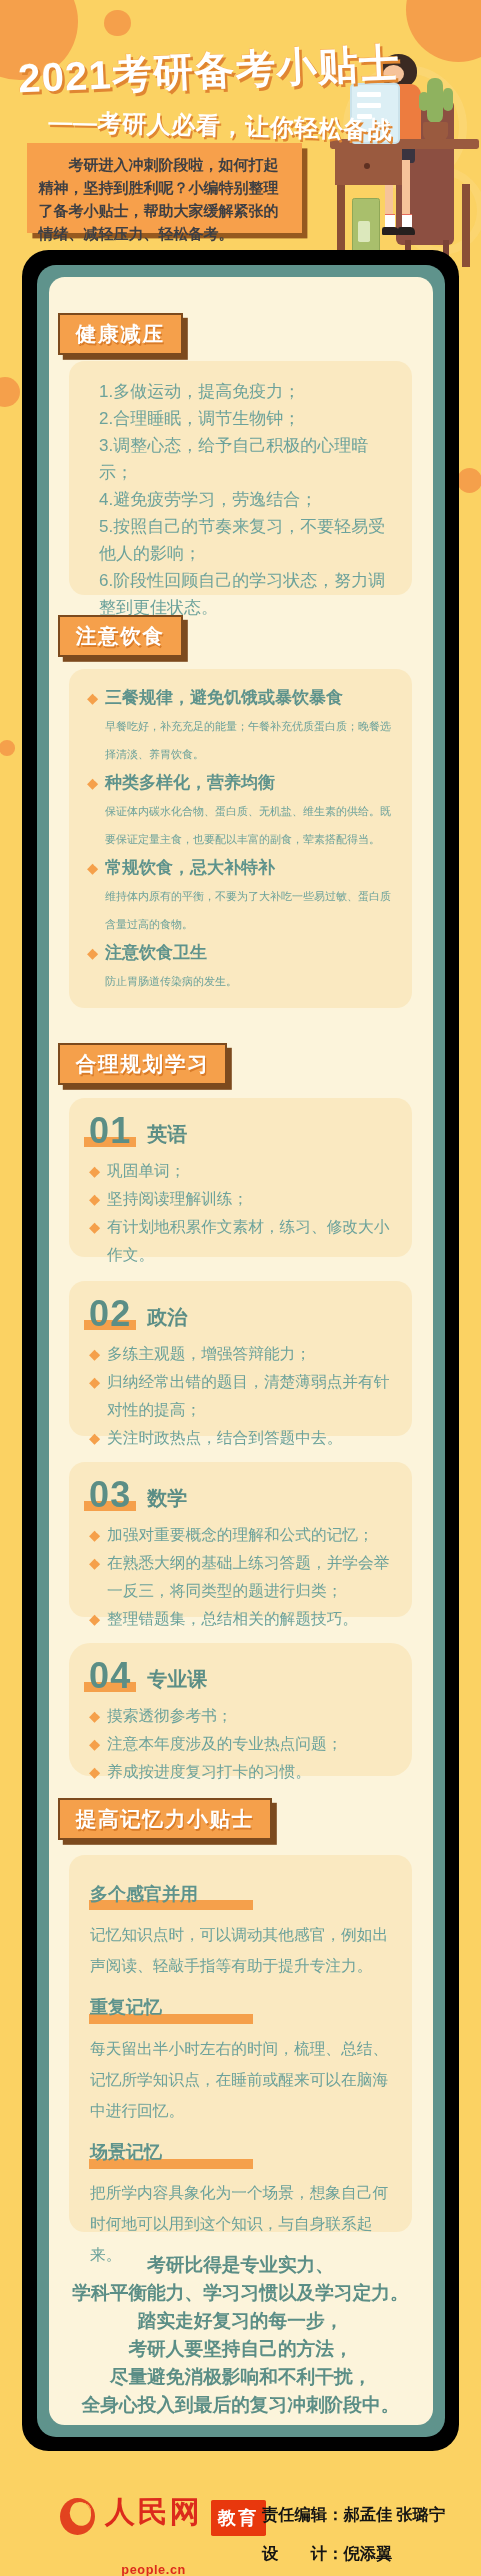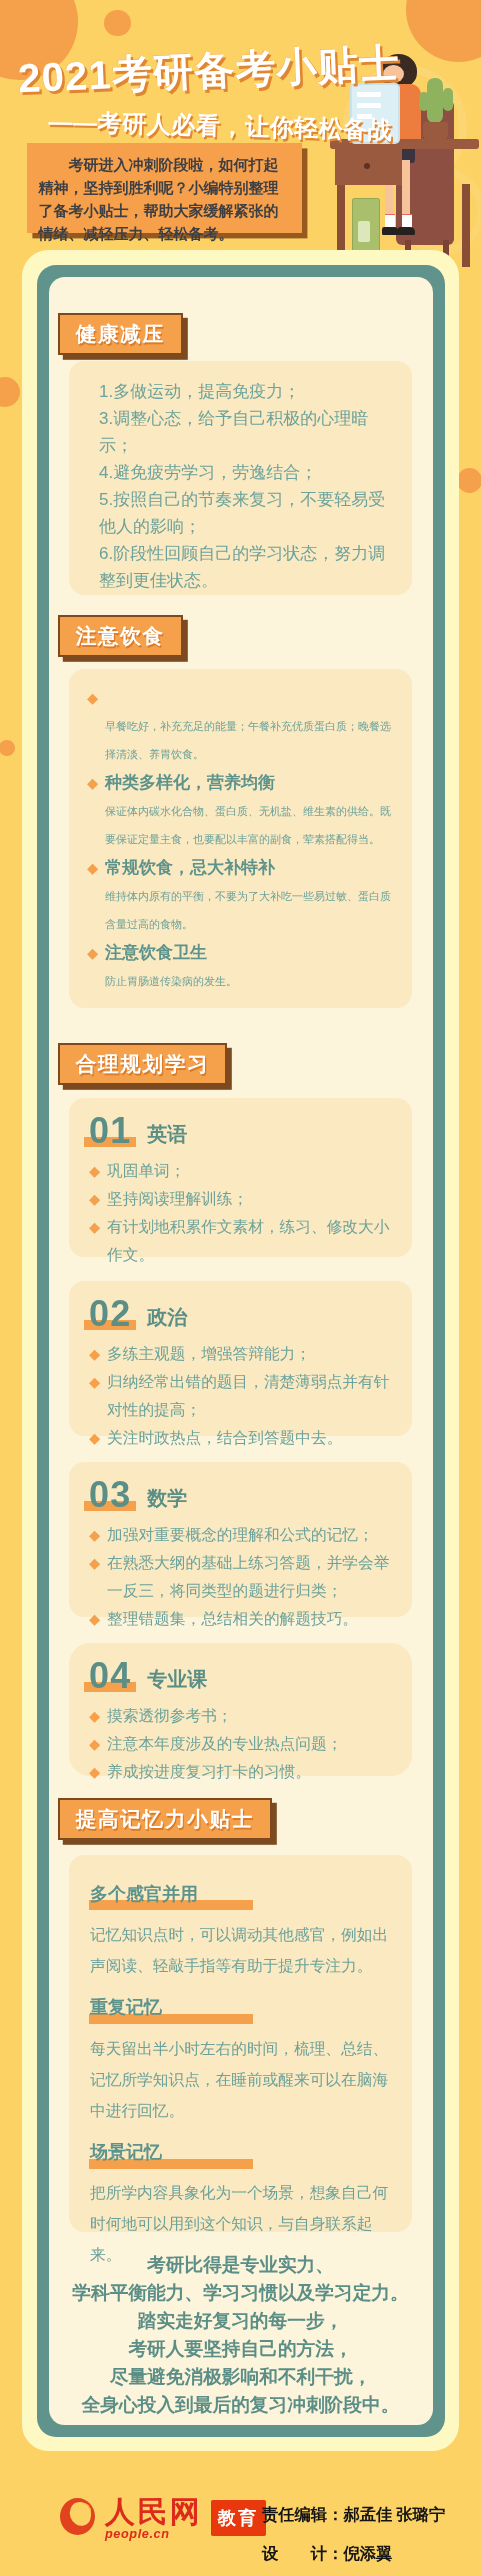--- a/index.html
+++ b/index.html
@@ -41,21 +41,21 @@
   .cactus3{left:118px;top:41px;width:9.6px;height:23px;background:#8FB25F;border-radius:4.8px;}
   .pot{left:98px;top:75px;width:25px;height:18px;background:#9A5A3F;border-radius:1.8px 1.8px 6px 6px;}
 
   
   .intro{position:absolute;left:26.5px;top:143px;width:275px;height:90px;background:#F7A04B;
     box-shadow:5.4px 5.4px 0 #96591F;}
   .intro-text{margin:0;padding:9.6px 12px;font-size:15px;line-height:23px;font-weight:bold;
     color:#3E3F43;text-indent:2em;}
 
   
-  .frame{position:absolute;left:22px;top:250px;width:437px;height:2201px;background:#fef9c3;border-radius:26.5px;}
+  .frame{position:absolute;left:22px;top:250px;width:437px;height:2201px;background:#000000;border-radius:26.5px;}
   .frame-mid{position:absolute;left:14.5px;top:14.5px;right:14.5px;bottom:14.5px;background:#5F938C;border-radius:19px;}
   .frame-cream{position:absolute;left:26.5px;top:26.5px;right:26.5px;bottom:26.5px;background:#FCF4DB;border-radius:15.7px;}
 
   .badge{position:absolute;left:36px;background:#F5A04B;border:2.4px solid #7C4A1E;
     box-shadow:4.8px 4.8px 0 #7C4A1E;padding:4.8px 15.7px;font-size:20.5px;font-weight:bold;color:#fff;
     letter-spacing:1.8px;text-shadow:1.2px 1.8px 0 #D97B28;}
 
   .card{position:absolute;left:47px;width:343px;background:#FAE9C1;border-radius:15.7px;box-sizing:border-box;}
   .card1{top:111px;height:234px;padding:17px 18px 0 30px;}
   .plain-item{font-size:17px;line-height:27px;color:#6CA29B;font-weight:500;}
@@ -89,23 +89,23 @@
   .closing{position:absolute;left:0;top:2001px;width:100%;text-align:center;
     font-family:"Liberation Serif","DejaVu Serif",serif;}
   .closing div{font-size:18.7px;line-height:28px;font-weight:bold;color:#5B8E86;}
 
   
   .footer-logo{position:absolute;left:60px;top:2496px;display:flex;align-items:flex-start;}
   .swoosh{position:relative;width:39px;height:43px;margin-right:6px;}
   .swoosh .s1{position:absolute;left:0;top:2.4px;width:35px;height:37px;border-radius:50%;
     background:radial-gradient(circle at 62% 38%, #F6A14C 0 30%, #E2431F 31% 100%);}
   .swoosh .s2{position:absolute;left:9.6px;top:6px;width:20.5px;height:24px;border-radius:50%;background:#FBD263;transform:rotate(-18deg);}
-  .brand-block{display:flex;flex-direction:column;align-items:flex-start;}
+  .brand-block{display:flex;flex-direction:column;align-items:center;gap:36px;}
   .brand{font-family:"Liberation Serif","DejaVu Serif",serif;font-size:30px;line-height:31px;font-weight:bold;color:#DC2B1C;letter-spacing:2.4px;}
-  .domain{font-size:12.7px;font-weight:bold;color:#DC2B1C;letter-spacing:0.6px;font-style:italic;}
+  .domain{font-size:12.7px;font-weight:bold;color:#DC2B1C;letter-spacing:0.6px;}
   .edu-badge{margin-left:8.4px;margin-top:3.6px;background:#E8380D;color:#fff;font-size:18px;font-weight:bold;
     padding:6px 7.2px;letter-spacing:2.4px;border-radius:1.8px;}
   .credits{position:absolute;left:262px;top:2495px;font-family:"Liberation Serif","DejaVu Serif",serif;
     font-size:16.3px;font-weight:bold;color:#141414;}
   .credits div{line-height:39px;}
 </style>
 </head>
 <body>
 
 <div class="poster">
@@ -159,31 +159,33 @@
     <p class="intro-text">考研进入冲刺阶段啦，如何打起精神，坚持到胜利呢？小编特别整理了备考小贴士，帮助大家缓解紧张的情绪、减轻压力、轻松备考。</p>
   </div>
 
   <div class="frame">
     <div class="frame-mid"></div>
     <div class="frame-cream"></div>
 
     <div class="badge" style="top:63px;">健康减压</div>
     <div class="card card1">
       <div class="plain-item">1.多做运动，提高免疫力；</div>
+      <div class="plain-item">2.合理睡眠，调节生物钟；</div>
       <div class="plain-item">3.调整心态，给予自己积极的心理暗示；</div>
       <div class="plain-item">4.避免疲劳学习，劳逸结合；</div>
       <div class="plain-item">5.按照自己的节奏来复习，不要轻易受他人的影响；</div>
       <div class="plain-item">6.阶段性回顾自己的学习状态，努力调整到更佳状态。</div>
     </div>
 
     <div class="badge" style="top:365px;">注意饮食</div>
     <div class="card card2">
       <div class="sub">
         <div class="sub-head">
           <span class="dm">◆</span>
+          <span>三餐规律，避免饥饿或暴饮暴食</span>
         </div>
         <div class="sub-body">早餐吃好，补充充足的能量；午餐补充优质蛋白质；晚餐选择清淡、养胃饮食。</div>
       </div>
       <div class="sub">
         <div class="sub-head">
           <span class="dm">◆</span>
           <span>种类多样化，营养均衡</span>
         </div>
         <div class="sub-body">保证体内碳水化合物、蛋白质、无机盐、维生素的供给。既要保证定量主食，也要配以丰富的副食，荤素搭配得当。</div>
       </div>

